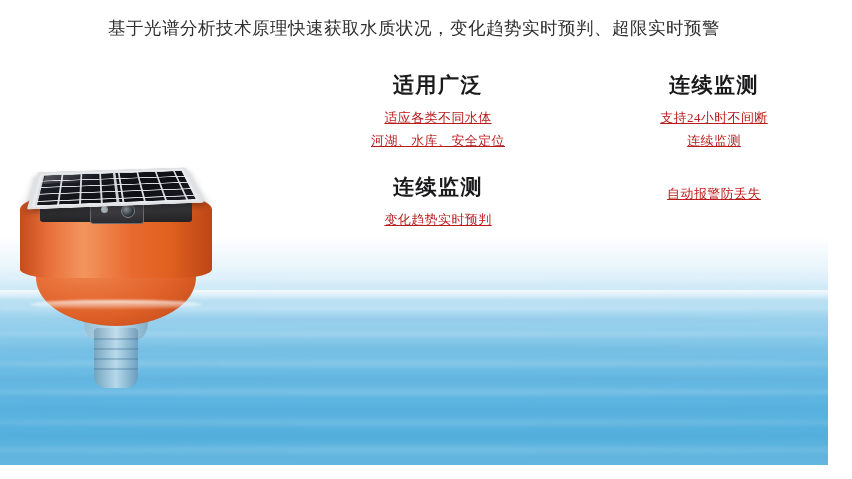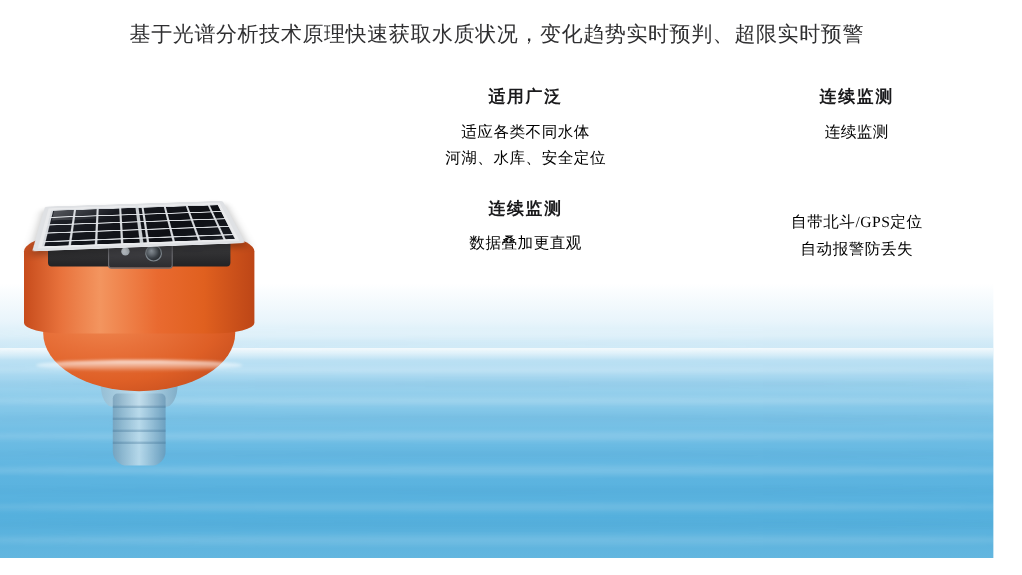--- a/index.html
+++ b/index.html
@@ -252,37 +252,38 @@
   .feature-row {
     display: flex;
   }
   .feature-row.row-2 { margin-top: 22px; }
   .feature {
     flex: 1 1 0;
     text-align: center;
     padding: 0 4px;
   }
   .feature .f-title {
-    font-size: 14px;
+    font-size: 21px;
     font-weight: bold;
     color: #1a1a1c;
     letter-spacing: 1.5px;
     line-height: 1.25;
     font-family: "Liberation Sans", "DejaVu Sans", sans-serif;
   }
   .feature .f-lines {
     margin-top: 9px;
   }
   .feature .f-line {
     font-size: 13px;
-    color: #000000;
+    color: #b91c1c;
     line-height: 1.72;
     letter-spacing: .4px;
     font-family: "Liberation Serif", "DejaVu Serif", serif;
     white-space: nowrap;
+    text-decoration: underline;
   }
 </style>
 </head>
 <body>
 
 <div id="slide">
 
   <div class="water">
     <div class="water-horizon"></div>
     <div class="ripple r12"></div>
@@ -338,34 +339,34 @@
       <div class="feature">
         <div class="f-title">适用广泛</div>
         <div class="f-lines">
           <div class="f-line">适应各类不同水体</div>
           <div class="f-line">河湖、水库、安全定位</div>
         </div>
       </div>
       <div class="feature">
         <div class="f-title">连续监测</div>
         <div class="f-lines">
+          <div class="f-line">支持24小时不间断</div>
           <div class="f-line">连续监测</div>
         </div>
       </div>
     </div>
 
     <div class="feature-row row-2">
       <div class="feature">
         <div class="f-title">连续监测</div>
         <div class="f-lines">
-          <div class="f-line">数据叠加更直观</div>
+          <div class="f-line">变化趋势实时预判</div>
         </div>
       </div>
       <div class="feature">
         <div class="f-lines">
-          <div class="f-line">自带北斗/GPS定位</div>
           <div class="f-line">自动报警防丢失</div>
         </div>
       </div>
     </div>
 
   </div>
 </div>
 
 </body></html>

